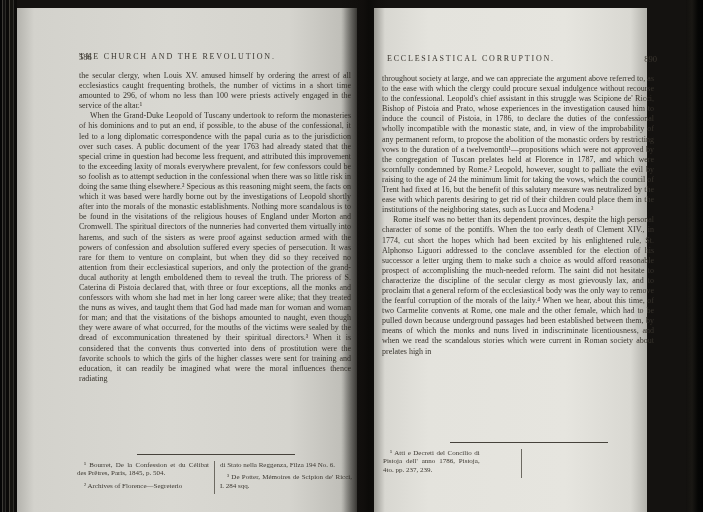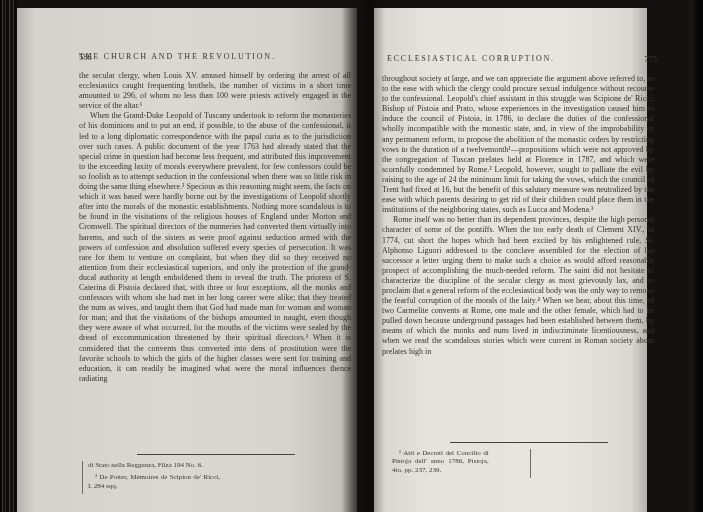--- a/index.html
+++ b/index.html
@@ -45,21 +45,21 @@
     margin:0;text-align:justify;
     font-size:8px;line-height:10.1px;color:#37332c;
     text-rendering:optimizeLegibility;
   }
   .indent{text-indent:11px;}
   .fnrule{position:absolute;height:1px;background:#46423b;}
   .page-left .fnrule{left:120px;top:446px;width:158px;}
   .page-right .fnrule{left:76px;top:434px;width:158px;}
   .footnotes{position:absolute;display:flex;}
   .page-left .footnotes{left:60px;top:453px;width:276px;}
-  .page-right .footnotes{left:18px;top:441px;width:276px;gap:36px;}
+  .page-right .footnotes{left:9px;top:441px;width:276px;gap:36px;}
   .fncol{width:132px;}
   .fncol p{
     margin:0 0 4px 0;text-align:justify;text-indent:7px;
     font-size:7px;line-height:8.4px;color:#3c3831;
   }
   .fncol p.noind{text-indent:0;}
   .fndivider{width:1px;margin:0 5px;background:#6d6a62;}
 </style>
 </head>
 <body>
@@ -71,34 +71,38 @@
     <div class="head">
       <span class="pagenum">586</span>
       <span class="running">THE CHURCH AND THE REVOLUTION.</span>
     </div>
     <div class="body">
       <p>the secular clergy, when Louis XV. amused himself by ordering the arrest of all ecclesiastics caught frequenting brothels, the number of victims in a short time amounted to 296, of whom no less than 100 were priests actively engaged in the service of the altar.¹</p>
       <p class="indent">When the Grand-Duke Leopold of Tuscany undertook to reform the monasteries of his dominions and to put an end, if possible, to the abuse of the confessional, it led to a long diplomatic correspondence with the papal curia as to the jurisdiction over such cases. A public document of the year 1763 had already stated that the special crime in question had become less frequent, and attributed this improvement to the exceeding laxity of morals everywhere prevalent, for few confessors could be so foolish as to attempt seduction in the confessional when there was so little risk in doing the same thing elsewhere.² Specious as this reasoning might seem, the facts on which it was based were hardly borne out by the investigations of Leopold shortly after into the morals of the monastic establishments. Nothing more scandalous is to be found in the visitations of the religious houses of England under Morton and Cromwell. The spiritual directors of the nunneries had converted them virtually into harems, and such of the sisters as were proof against seduction armed with the powers of confession and absolution suffered every species of persecution. It was rare for them to venture on complaint, but when they did so they received no attention from their ecclesiastical superiors, and only the protection of the grand-ducal authority at length emboldened them to reveal the truth. The prioress of S. Caterina di Pistoia declared that, with three or four exceptions, all the monks and confessors with whom she had met in her long career were alike; that they treated the nuns as wives, and taught them that God had made man for woman and woman for man; and that the visitations of the bishops amounted to naught, even though they were aware of what occurred, for the mouths of the victims were sealed by the dread of excommunication threatened by their spiritual directors.³ When it is considered that the convents thus converted into dens of prostitution were the favorite schools to which the girls of the higher classes were sent for training and education, it can readily be imagined what were the moral influences thence radiating</p>
     </div>
     <div class="fnrule"></div>
     <div class="footnotes">
+      <div class="fncol">
+        <p>¹ Bourret, De la Confession et du Célibat des Prêtres, Paris, 1845, p. 504.</p>
+        <p>² Archives of Florence—Segreterio</p>
+      </div>
       <div class="fndivider"></div>
       <div class="fncol">
         <p class="noind">di Stato nella Reggenza, Filza 194 No. 6.</p>
         <p>³ De Potter, Mémoires de Scipion de' Ricci, I. 284 sqq.</p>
       </div>
     </div>
   </div>
 
   <div class="spine"></div>
 
   <div class="page page-right">
     <div class="head">
       <span class="running">ECCLESIASTICAL CORRUPTION.</span>
-      <span class="pagenum">775</span>
+      <span class="pagenum">890</span>
     </div>
     <div class="body">
       <p>throughout society at large, and we can appreciate the argument above referred to, as to the ease with which the clergy could procure sexual indulgence without recourse to the confessional. Leopold's chief assistant in this struggle was Scipione de' Ricci, Bishop of Pistoia and Prato, whose experiences in the investigation caused him to induce the council of Pistoia, in 1786, to declare the duties of the confessional wholly incompatible with the monastic state, and, in view of the improbability of any permanent reform, to propose the abolition of the monastic orders by restricting vows to the duration of a twelvemonth¹—propositions which were not approved by the congregation of Tuscan prelates held at Florence in 1787, and which were scornfully condemned by Rome.² Leopold, however, sought to palliate the evil by raising to the age of 24 the minimum limit for taking the vows, which the council of Trent had fixed at 16, but the benefit of this salutary measure was neutralized by the ease with which parents desiring to get rid of their children could place them in the institutions of the neighboring states, such as Lucca and Modena.³</p>
       <p class="indent">Rome itself was no better than its dependent provinces, despite the high personal character of some of the pontiffs. When the too early death of Clement XIV., in 1774, cut short the hopes which had been excited by his enlightened rule, St. Alphonso Liguori addressed to the conclave assembled for the election of his successor a letter urging them to make such a choice as would afford reasonable prospect of accomplishing the much-needed reform. The saint did not hesitate to characterize the discipline of the secular clergy as most grievously lax, and to proclaim that a general reform of the ecclesiastical body was the only way to remove the fearful corruption of the morals of the laity.⁴ When we hear, about this time, of two Carmelite convents at Rome, one male and the other female, which had to be pulled down because underground passages had been established between them, by means of which the monks and nuns lived in indiscriminate licentiousness, and when we read the scandalous stories which were current in Roman society about prelates high in</p>
     </div>
     <div class="fnrule"></div>
     <div class="footnotes">
       <div class="fncol">
         <p>¹ Atti e Decreti del Concilio di Pistoja dell' anno 1786, Pistoja, 4to. pp. 237, 239.</p>
       </div>

